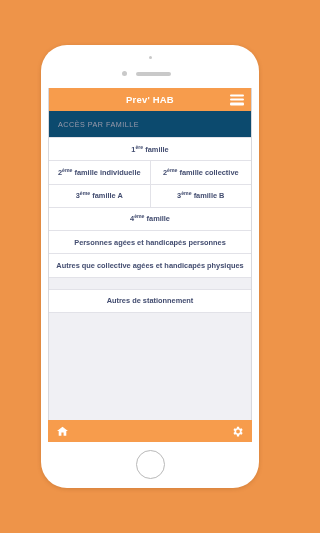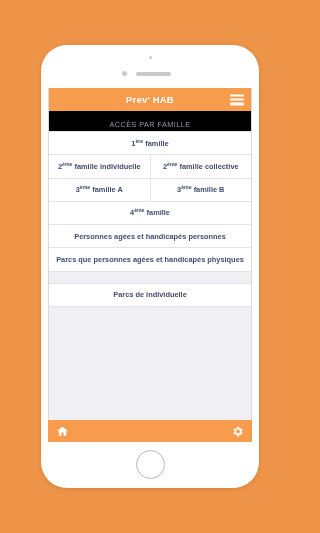--- a/index.html
+++ b/index.html
@@ -139,27 +139,26 @@
   }
 
   
   .content {
     height: 331px;
     overflow: hidden;
     background: #f0f0f4;
   }
 
   .section-header {
-    padding: 9px 9px 2px 9px;
+    padding: 9px 9px 8px 9px;
     font-size: 7.2px;
     letter-spacing: 0.5px;
     color: #9b9bab;
-    background: #000000;
+    background: #0c4a6e;
     text-transform: uppercase;
-    text-align: center;
   }
 
   .spacer-gap {
     height: 11px;
     background: #f0f0f4;
   }
 
   .row {
     display: flex;
     background: #ffffff;
@@ -259,25 +258,25 @@
             <div class="cell">3<sup>ème</sup> famille A</div>
             <div class="cell">3<sup>ème</sup> famille B</div>
           </div>
           <div class="row">
             <div class="cell">4<sup>ème</sup> famille</div>
           </div>
           <div class="row">
             <div class="cell">Personnes agées et handicapés personnes</div>
           </div>
           <div class="row">
-            <div class="cell">Parcs que personnes agées et handicapés physiques</div>
+            <div class="cell">Autres que collective agées et handicapés physiques</div>
           </div>
           <div class="spacer-gap"></div>
           <div class="row">
-            <div class="cell">Parcs de individuelle</div>
+            <div class="cell">Autres de stationnement</div>
           </div>
           <div class="filler" style="height: 60px;"></div>
         </div>
 
     </div>
 
     <div class="toolbar">
       <div class="toolbar-icon">
         <svg viewBox="0 0 24 24" aria-hidden="true">
           <path d="M12 3L2 11h3v9h5v-6h4v6h5v-9h3L12 3z"></path>

